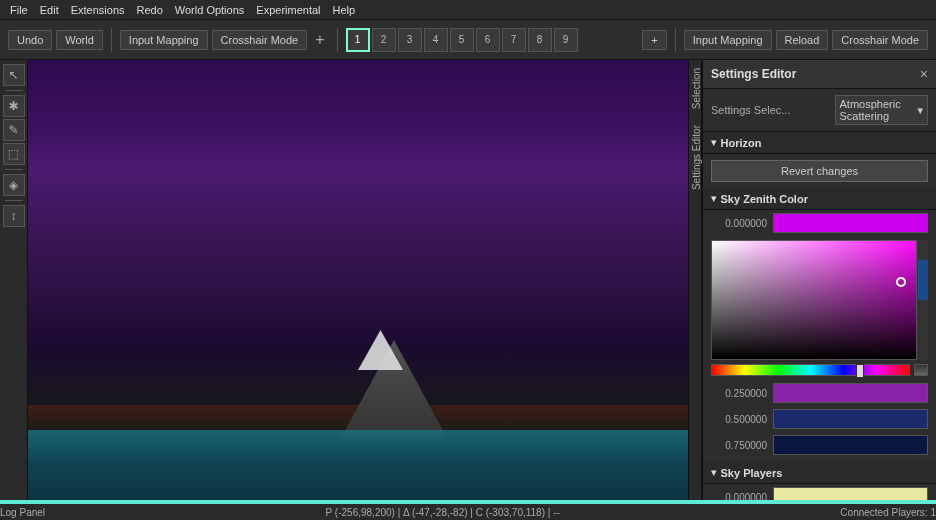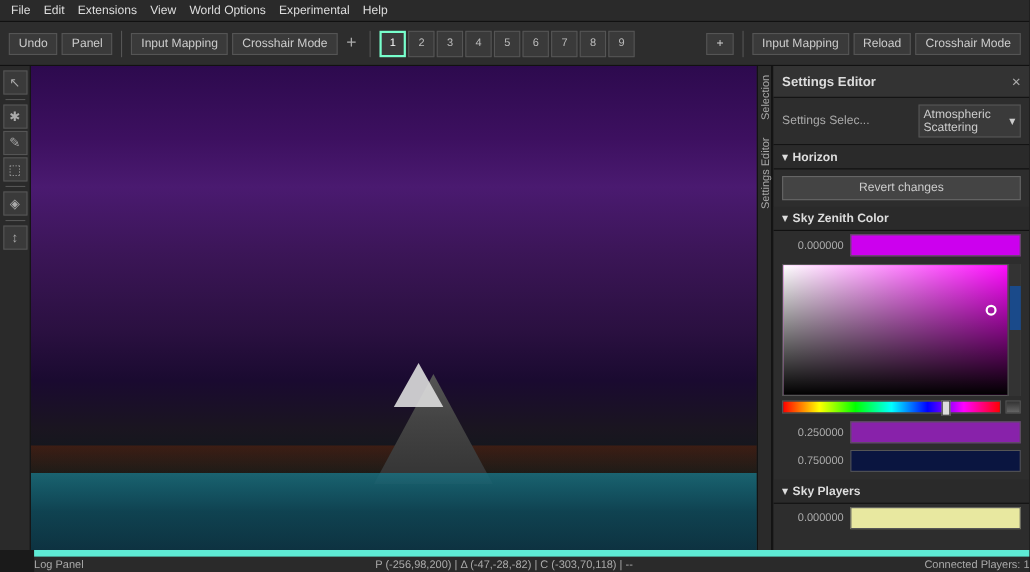--- a/index.html
+++ b/index.html
@@ -313,28 +313,27 @@
 
     
     .horizon-section {
       margin-top: 4px;
     }
 
     
     #statusbar {
       height: 20px;
       background: #2a2a2a;
-      border-top: 6px solid #5eead4;
+      border-top: 4px solid #5eead4;
       display: flex;
       align-items: center;
       padding: 0 0;
       justify-content: space-between;
       font-size: 10px;
       color: #aaa;
-      margin-left: 31px;
     }
 
     
     #scene-bg {
       width: 100%;
       height: 100%;
       background: linear-gradient(to bottom,
         #2d0a4e 0%,
         #3d1060 15%,
         #4a1a70 25%,
@@ -410,29 +409,29 @@
       margin: 20px auto;
     }
   </style>
 </head>
 <body>
 
 <div id="menubar">
   <span class="menu-item">File</span>
   <span class="menu-item">Edit</span>
   <span class="menu-item">Extensions</span>
-  <span class="menu-item">View</span>
+  <span class="menu-item">Redo</span>
   <span class="menu-item">World Options</span>
   <span class="menu-item">Experimental</span>
   <span class="menu-item">Help</span>
 </div>
 
 <div id="toolbar">
   <button class="toolbar-btn">Undo</button>
-  <button class="toolbar-btn">Panel</button>
+  <button class="toolbar-btn">World</button>
   <div class="toolbar-sep"></div>
   <button class="toolbar-btn">Input Mapping</button>
   <button class="toolbar-btn">Crosshair Mode</button>
   <span class="toolbar-plus">+</span>
   <div class="toolbar-sep"></div>
 
   <div class="slot-container">
     <div class="slot active">1</div>
     <div class="slot">2</div>
     <div class="slot">3</div>
@@ -539,20 +538,24 @@
           <div id="hue-thumb"></div>
         </div>
         <div id="alpha-slider"></div>
       </div>
 
       <div class="color-row">
         <span class="color-row-value">0.250000</span>
         <div class="color-swatch" style="background: #8822aa;"></div>
       </div>
       <div class="color-row">
+        <span class="color-row-value">0.500000</span>
+        <div class="color-swatch" style="background: #1a2a6a;"></div>
+      </div>
+      <div class="color-row">
         <span class="color-row-value">0.750000</span>
         <div class="color-swatch" style="background: #0a1540;"></div>
       </div>
 
       <div class="settings-section-header horizon-section">
         <span>▾</span>
         <span class="settings-section-title">Sky Players</span>
       </div>
 
       <div class="color-row">

